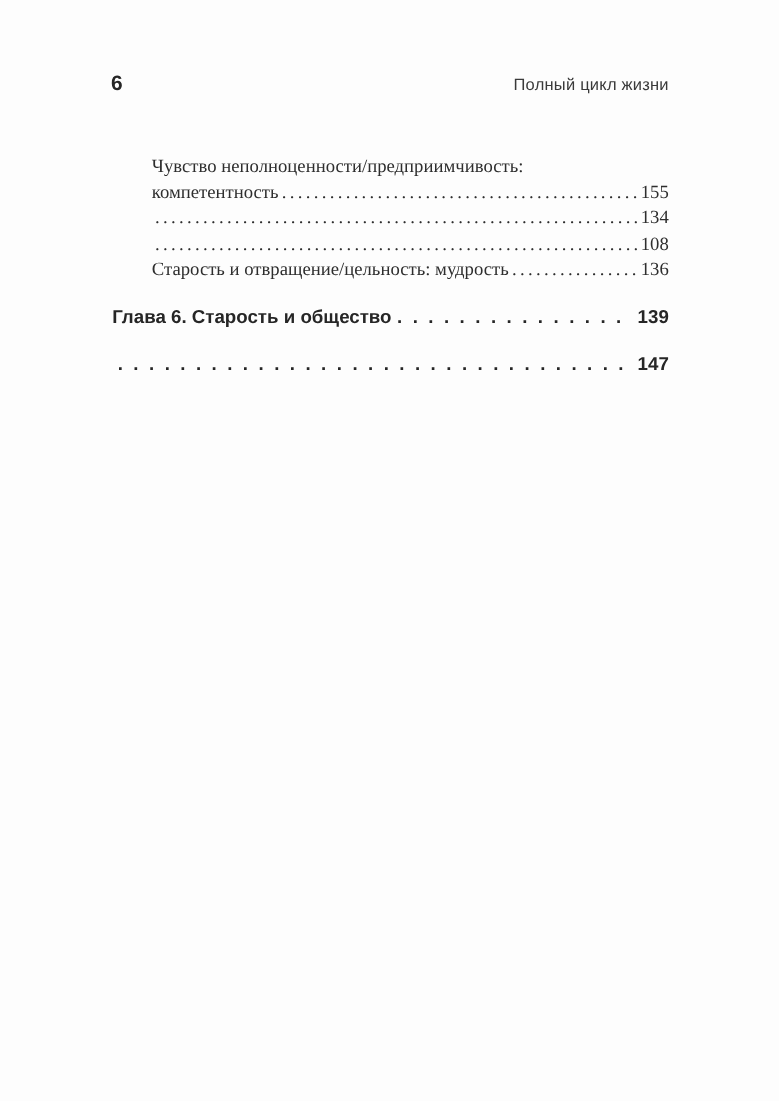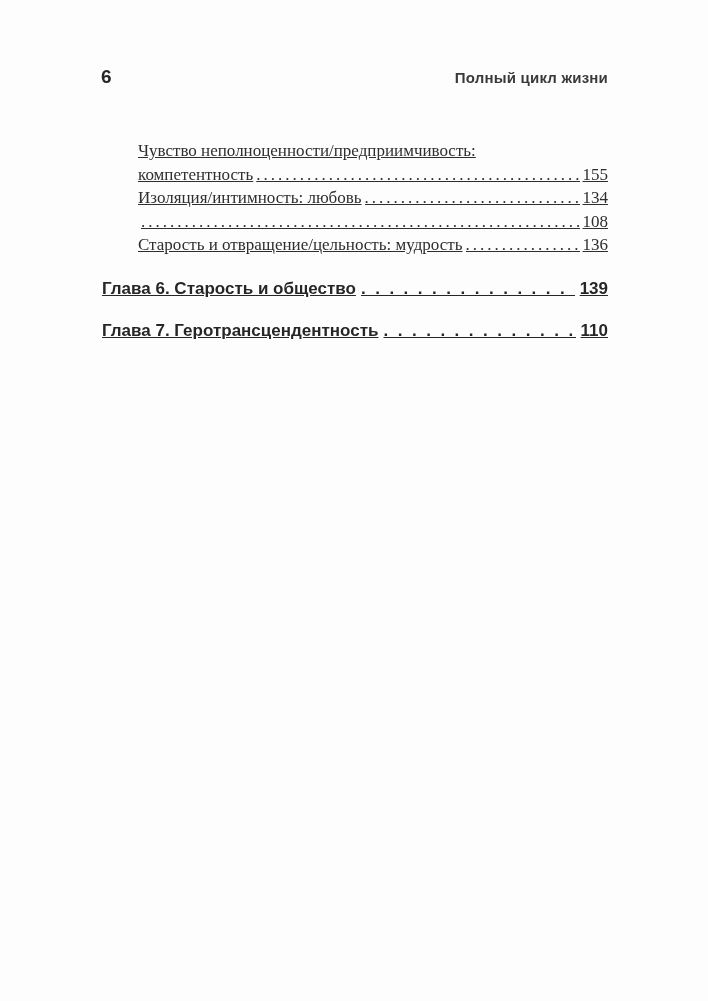--- a/index.html
+++ b/index.html
@@ -34,39 +34,38 @@
     align-items: baseline;
   }
   .folio {
     font-family: "Liberation Sans", sans-serif;
     font-weight: 700;
     font-size: 19px;
     color: #262626;
   }
   .running-head {
     font-family: "Liberation Sans", sans-serif;
-    font-weight: 700;
+    font-weight: 400;
     font-size: 15px;
     color: #3a3a3a;
     letter-spacing: 0.2px;
   }
 
   
   .toc {
     position: absolute;
     top: 139px;
     left: 102px;
     width: 506px;
   }
 
   .toc-row {
     display: flex;
     align-items: baseline;
     white-space: nowrap;
-    text-decoration: underline;
   }
 
   
   .toc-sub .toc-row {
     padding-left: 36px;
     font-size: 17px;
     line-height: 23.5px;
     color: #2e2e2e;
   }
 
@@ -132,21 +131,20 @@
       </div>
 
       <div class="toc-row">
         <span>компетентность</span>
         <span class="dots"></span>
         <span class="pagenum">155</span>
       </div>
 
 
       <div class="toc-row">
-        <span>Изоляция/интимность: любовь</span>
         <span class="dots"></span>
         <span class="pagenum">134</span>
       </div>
 
       <div class="toc-row">
         <span class="dots"></span>
         <span class="pagenum">108</span>
       </div>
 
       <div class="toc-row">
@@ -157,21 +155,20 @@
 
     </div>
 
     <div class="toc-row toc-chapter first">
       <span>Глава 6. Старость и общество</span>
       <span class="dots"></span>
       <span class="pagenum">139</span>
     </div>
 
     <div class="toc-row toc-chapter">
-      <span>Глава 7. Геротрансцендентность</span>
       <span class="dots"></span>
-      <span class="pagenum">110</span>
+      <span class="pagenum">147</span>
     </div>
 
 
   </div>
 
 </div>
 
 </body></html>

